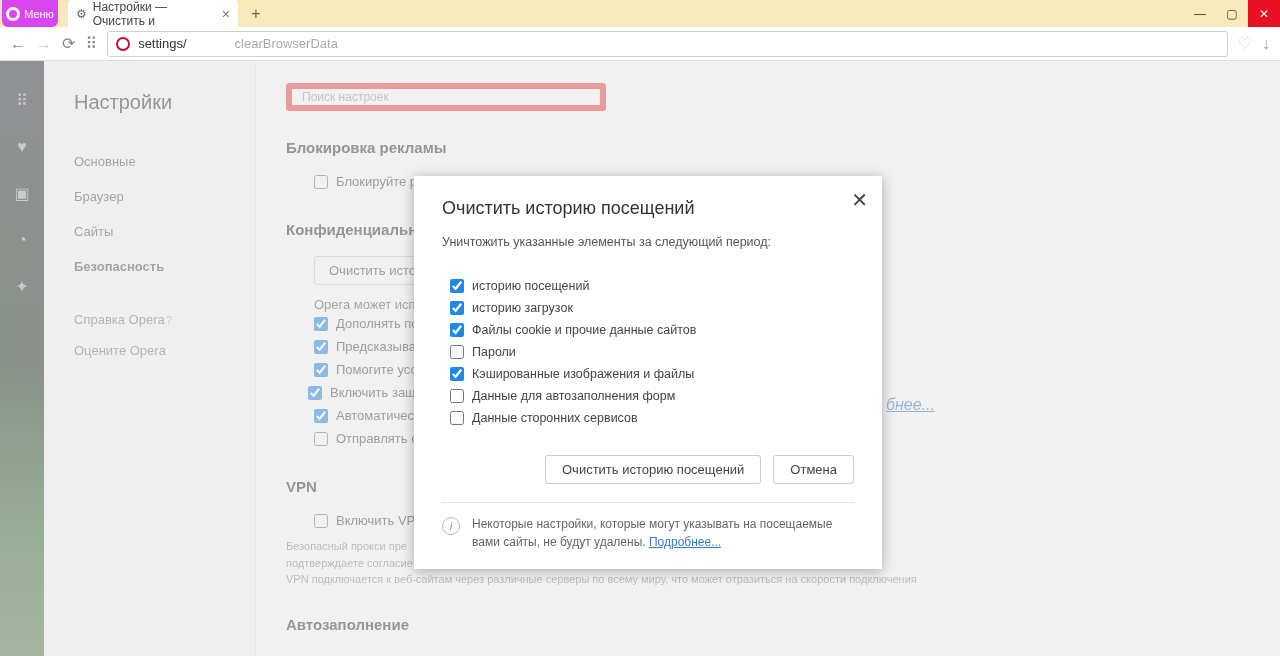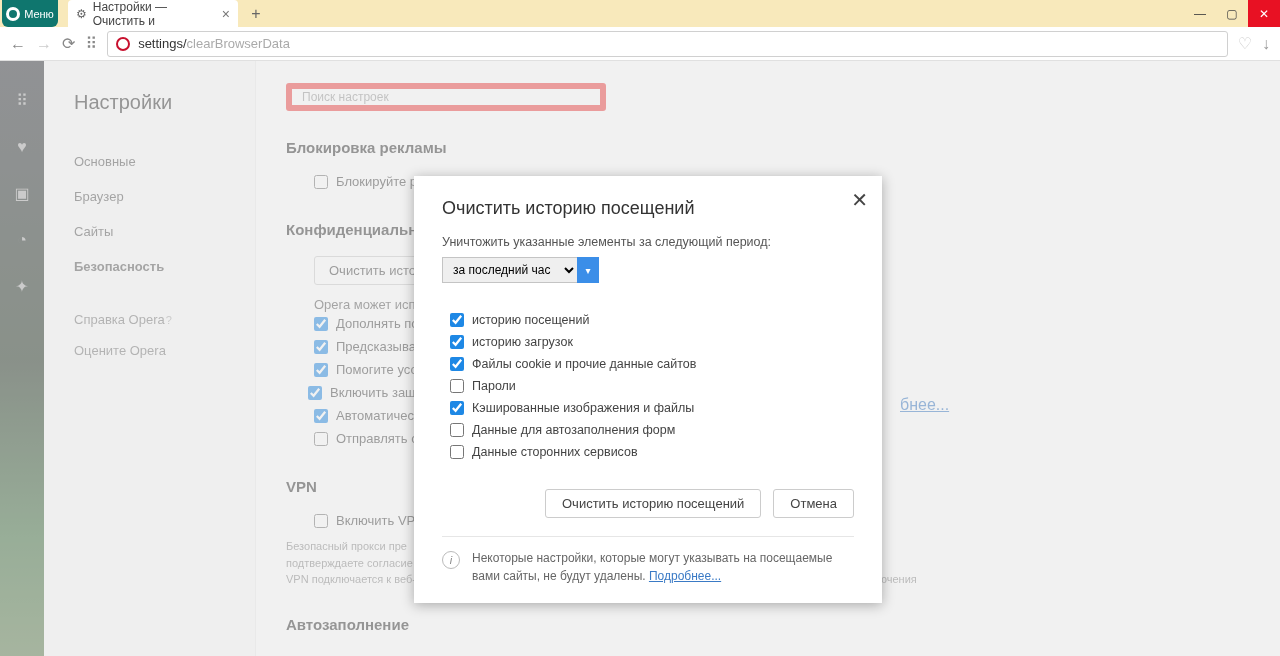--- a/index.html
+++ b/index.html
@@ -1,39 +1,39 @@
 <!DOCTYPE html>
 <html><head>
 <meta charset="utf-8">
 <style>
   * { box-sizing: border-box; margin: 0; padding: 0; font-family: "Segoe UI", Arial, sans-serif; }
   html, body { width: 1280px; height: 656px; overflow: hidden; background: #fff; }
   .window { width: 1280px; height: 656px; position: relative; }
 
   
   .titlebar { height: 27px; background: #f8e9bb; display: flex; align-items: center; position: relative; }
-  .titlebar .opera-btn { width: 56px; height: 27px; background: #0f766e; border-radius: 0 0 6px 6px; display: flex; align-items: center; justify-content: center; color: #fff; font-size: 11px; gap: 4px; margin-left: 2px; }
+  .titlebar .opera-btn { width: 56px; height: 27px; background: #d946ef; border-radius: 0 0 6px 6px; display: flex; align-items: center; justify-content: center; color: #fff; font-size: 11px; gap: 4px; margin-left: 2px; }
   .titlebar .opera-btn .o { width: 14px; height: 14px; border: 3px solid #fff; border-radius: 50%; }
   .tab { margin-left: 10px; height: 27px; width: 170px; background: #fff; border-radius: 4px 4px 0 0; display: flex; align-items: center; padding: 0 8px; font-size: 12px; color: #444; gap: 6px; }
   .tab .gear { font-size: 12px; color: #666; }
   .tab .close { margin-left: auto; color: #777; font-size: 14px; }
   .tab-new { width: 24px; height: 20px; display: flex; align-items: center; justify-content: center; color: #666; font-size: 16px; margin-left: 6px; }
   .win-controls { position: absolute; right: 0; top: 0; display: flex; height: 27px; }
   .win-controls div { width: 32px; display: flex; align-items: center; justify-content: center; font-size: 12px; }
   .win-controls .min, .win-controls .max { background: #f8e9bb; color: #444; }
   .win-controls .cls { background: #e81123; color: #fff; }
 
   
   .toolbar { height: 34px; background: #fff; border-bottom: 1px solid #e0e0e0; display: flex; align-items: center; padding: 0 10px; gap: 10px; }
   .toolbar .icn { color: #888; font-size: 16px; }
   .toolbar .icn.disabled { color: #ccc; }
   .addr { flex: 1; height: 26px; border: 1px solid #d0d0d0; border-radius: 3px; display: flex; align-items: center; padding: 0 8px; gap: 8px; }
   .addr .o-icon { width: 14px; height: 14px; border: 2px solid #c8102e; border-radius: 50%; }
   .addr .url { font-size: 13px; color: #333; }
-  .addr .url .gray { color: #aaa; }
+  .addr .url .gray { color: #aaa; padding-left: 48px; }
   .toolbar .heart { color: #ccc; font-size: 16px; }
   .toolbar .dl { color: #999; font-size: 16px; }
 
   
   .body { display: flex; height: calc(100% - 61px); position: relative; }
 
   
   .darkbar { width: 44px; background: linear-gradient(#2a2d33, #1a2a1a 50%, #3a6a3a 80%, #5a7a4a); display: flex; flex-direction: column; align-items: center; padding-top: 30px; gap: 28px; }
   .darkbar .sicon { color: #aaa; font-size: 16px; }
 
@@ -147,21 +147,21 @@
       <div class="check-row">
         <input type="checkbox" style="">
         <span>Блокируйте рекл</span>
       </div>
 
       <div class="section-h">Конфиденциальнос</div>
       <div class="btn-outline">Очистить историю</div>
       <div style="font-size:13px;color:#555;margin-top:12px;padding-left:28px;display:flex;justify-content:space-between;width:640px;">
         <span>Opera может использ                                                                                                                       ости эти службы можно откл</span>
       </div>
-      <div style="position:absolute; left:644px; top:335px;"><a class="inline-link">бнее...</a></div>
+      <div style="position:absolute; left:630px; top:335px;font-style:italic;"><a class="inline-link">бнее...</a></div>
 
       <div class="check-row">
           <input type="checkbox" checked="" style="">
           <span>Дополнять поиск</span>
         </div>
       <div class="check-row">
           <input type="checkbox" checked="" style="">
           <span>Предсказывать се</span>
         </div>
       <div class="check-row">
@@ -196,26 +196,20 @@
       <div class="section-h">Автозаполнение</div>
     </div>
   </div>
 
   <div class="overlay"></div>
 
   <div class="modal">
     <span class="close-x">✕</span>
     <h2>Очистить историю посещений</h2>
     <div class="desc">Уничтожить указанные элементы за следующий период:</div>
-    <div class="period">
-      <select>
-        <option>за последний час</option>
-      </select>
-      <div class="arrow">▾</div>
-    </div>
     <div class="chk-list" id="chk-list">
         <div class="chk-row">
           <input type="checkbox" checked="" style="">
           <span>историю посещений</span>
         </div>
         <div class="chk-row">
           <input type="checkbox" checked="" style="">
           <span>историю загрузок</span>
         </div>
         <div class="chk-row">

